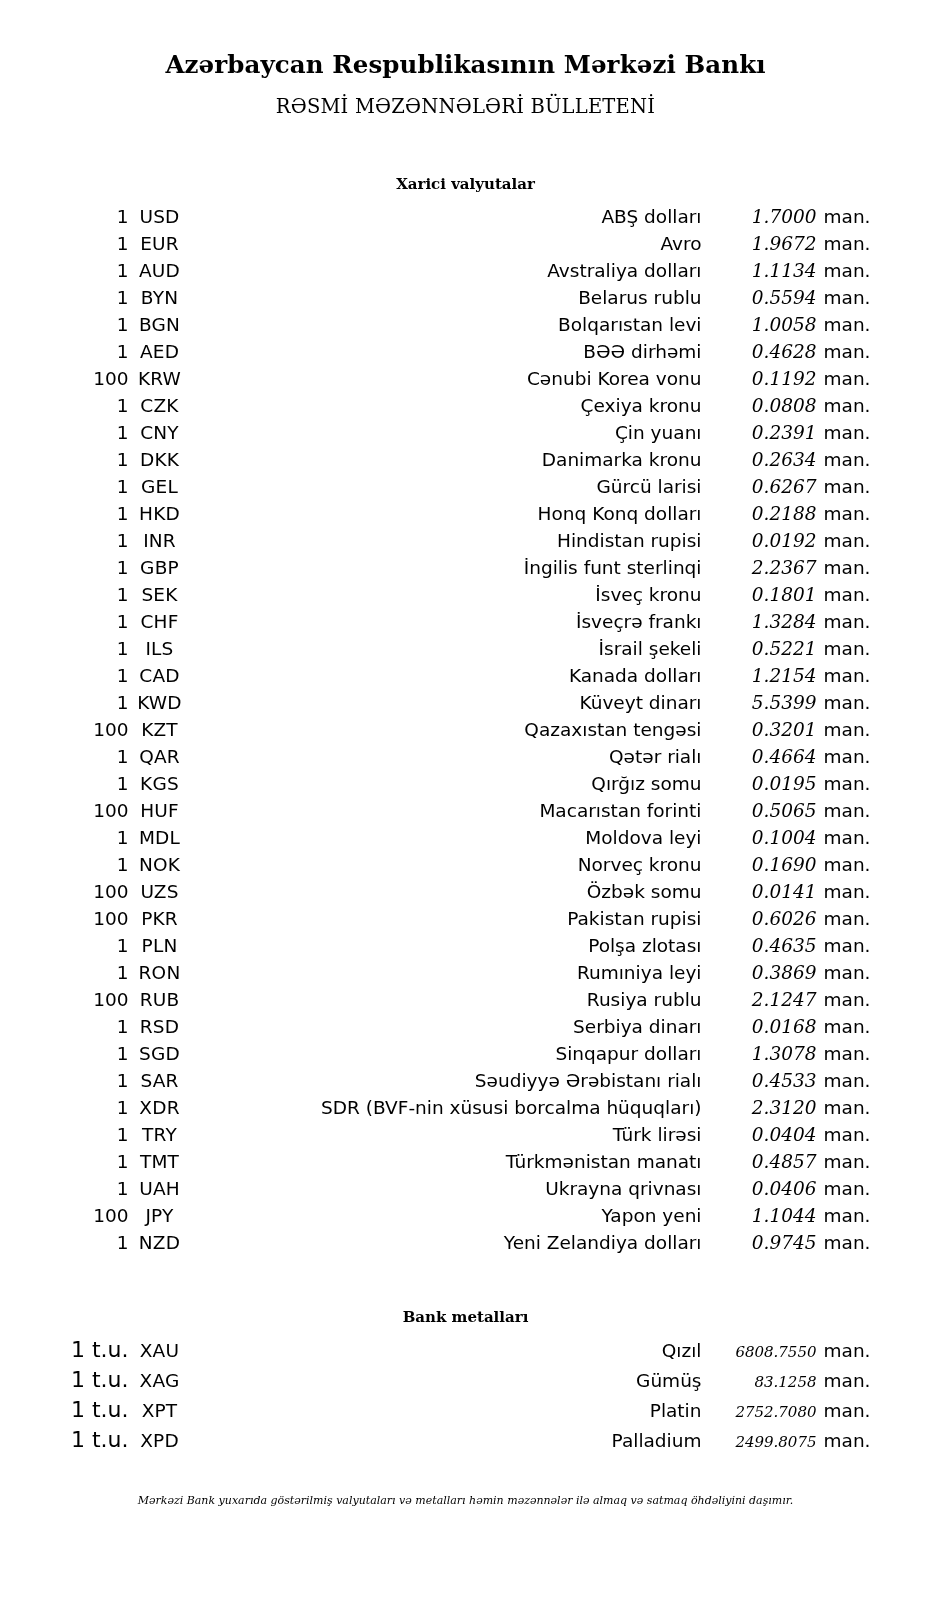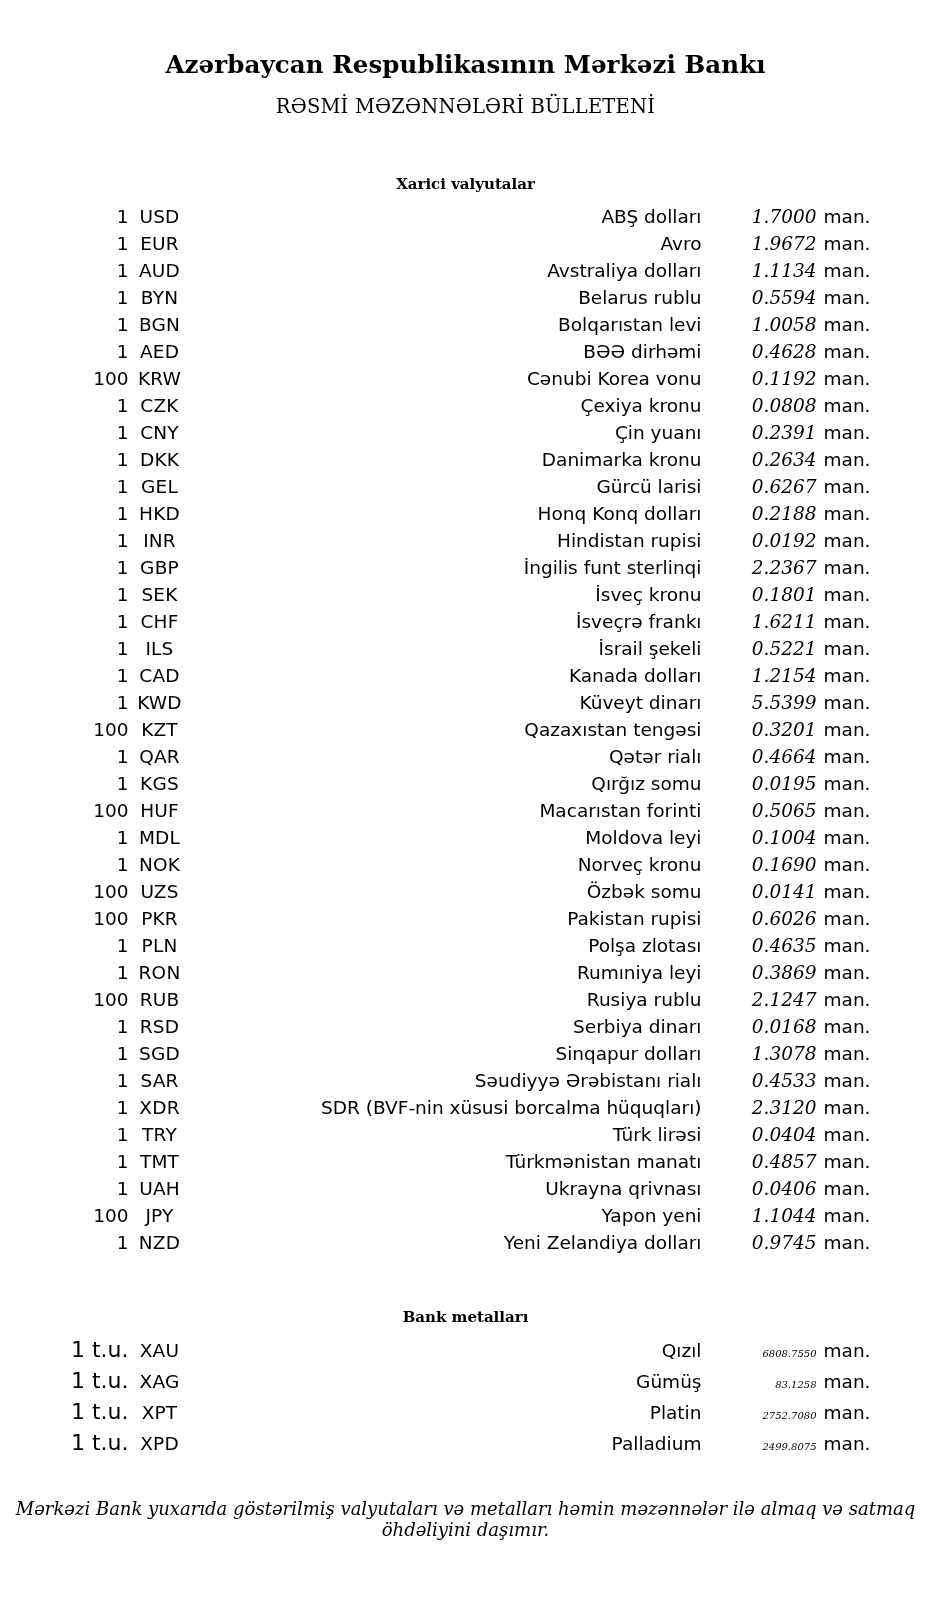--- a/index.html
+++ b/index.html
@@ -109,29 +109,29 @@
     width: 54px;
     text-align: right;
     font-size: 18px;
     padding-left: 1px;
   }
   table.metals td.units {
     width: 68px;
     font-size: 22px;
   }
   table.metals td.rate {
-    font-size: 10px;
+    font-size: 15px;
   }
   .footer-note {
     position: relative;
     margin-top: 38px;
     text-align: center;
     font-family: "DejaVu Serif", serif;
     font-style: italic;
-    font-size: 18px;
+    font-size: 11px;
     padding-bottom: 24px;
   }
 </style>
 </head>
 <body>
 
 <div class="page">
 
   <div class="header">
     <h1 class="bank-title">Azərbaycan Respublikasının Mərkəzi Bankı</h1>
@@ -244,21 +244,21 @@
           <td class="units">1</td>
           <td class="code">SEK</td>
           <td class="name">İsveç kronu</td>
           <td class="rate">0.1801</td>
           <td class="man">man.</td>
         </tr>
       <tr>
           <td class="units">1</td>
           <td class="code">CHF</td>
           <td class="name">İsveçrə frankı</td>
-          <td class="rate">1.6211</td>
+          <td class="rate">1.3284</td>
           <td class="man">man.</td>
         </tr>
       <tr>
           <td class="units">1</td>
           <td class="code">ILS</td>
           <td class="name">İsrail şekeli</td>
           <td class="rate">0.5221</td>
           <td class="man">man.</td>
         </tr>
       <tr>

